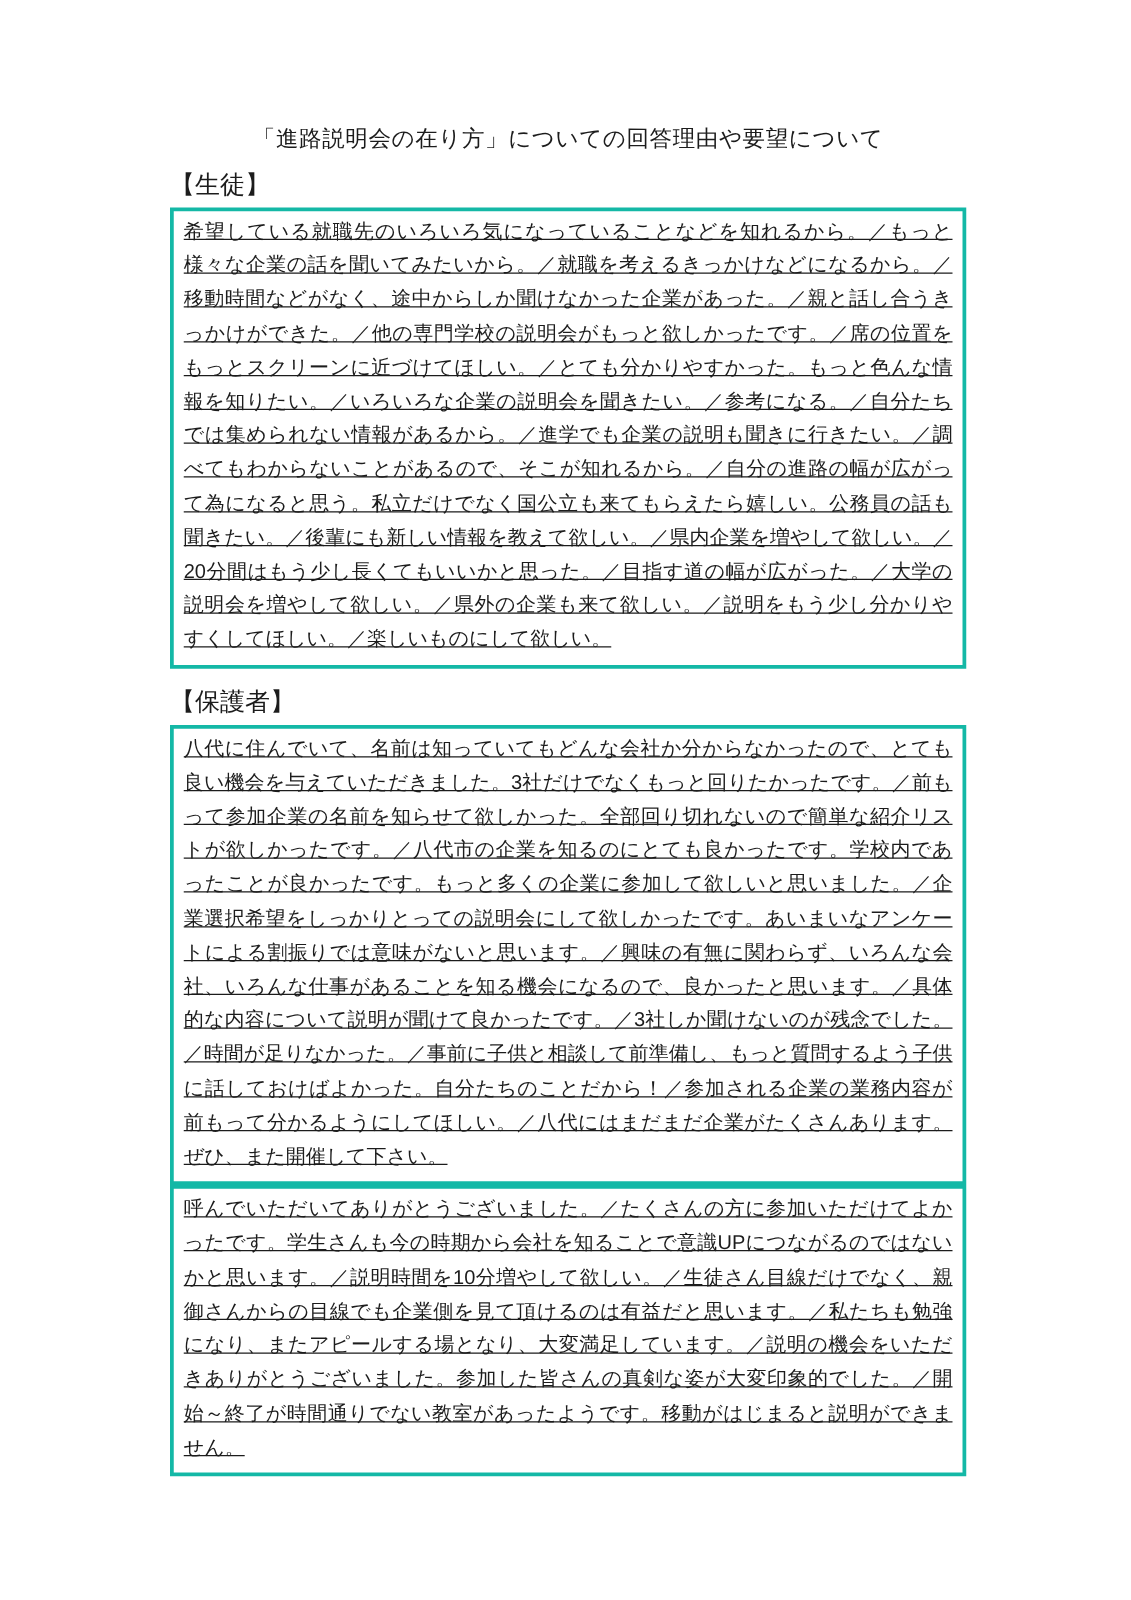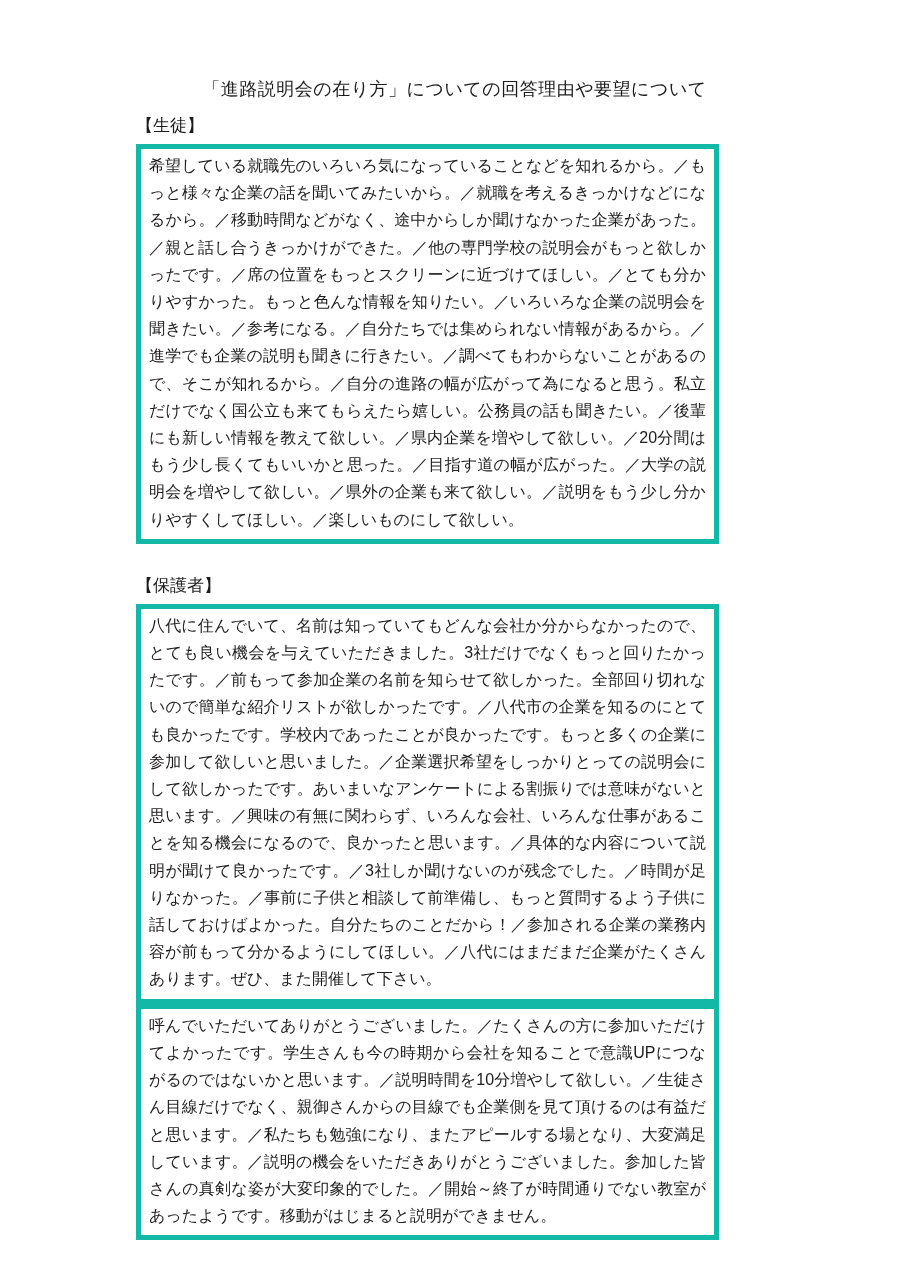--- a/index.html
+++ b/index.html
@@ -13,48 +13,49 @@
     height: 1280px;
     background: #ffffff;
     font-family: "Liberation Sans", "DejaVu Sans", sans-serif;
     color: #1c1c1c;
     box-sizing: border-box;
     overflow: hidden;
   }
   .content {
     box-sizing: border-box;
     width: 100%;
-    padding: 76px 132px 0 136px;
+    padding: 98px 132px 0 136px;
   }
   .doc-title {
     text-align: center;
     font-size: 18px;
     line-height: 26px;
     letter-spacing: 0.5px;
     white-space: nowrap;
   }
   .section-heading {
-    font-size: 17px;
+    font-size: 20px;
     line-height: 24px;
     margin: 12px 0 6px 0;
   }
   .section-heading.later {
-    margin-top: 30px;
+    margin-top: 15px;
   }
   .text-box {
     box-sizing: border-box;
-    width: 583px;
-    border: 5px solid #14b8a6;
+    width: 637px;
+    border: 3px solid #14b8a6;
     padding: 3px 8px 6px 8px;
     font-size: 16px;
     line-height: 27.2px;
     text-align: justify;
     text-justify: inter-character;
     word-break: break-all;
     overflow-wrap: break-word;
+    text-decoration: underline;
   }
 </style>
 </head>
 <body>
 
 <div class="page">
   <div class="content">
 
     <div class="doc-title">「進路説明会の在り方」についての回答理由や要望について</div>
 

